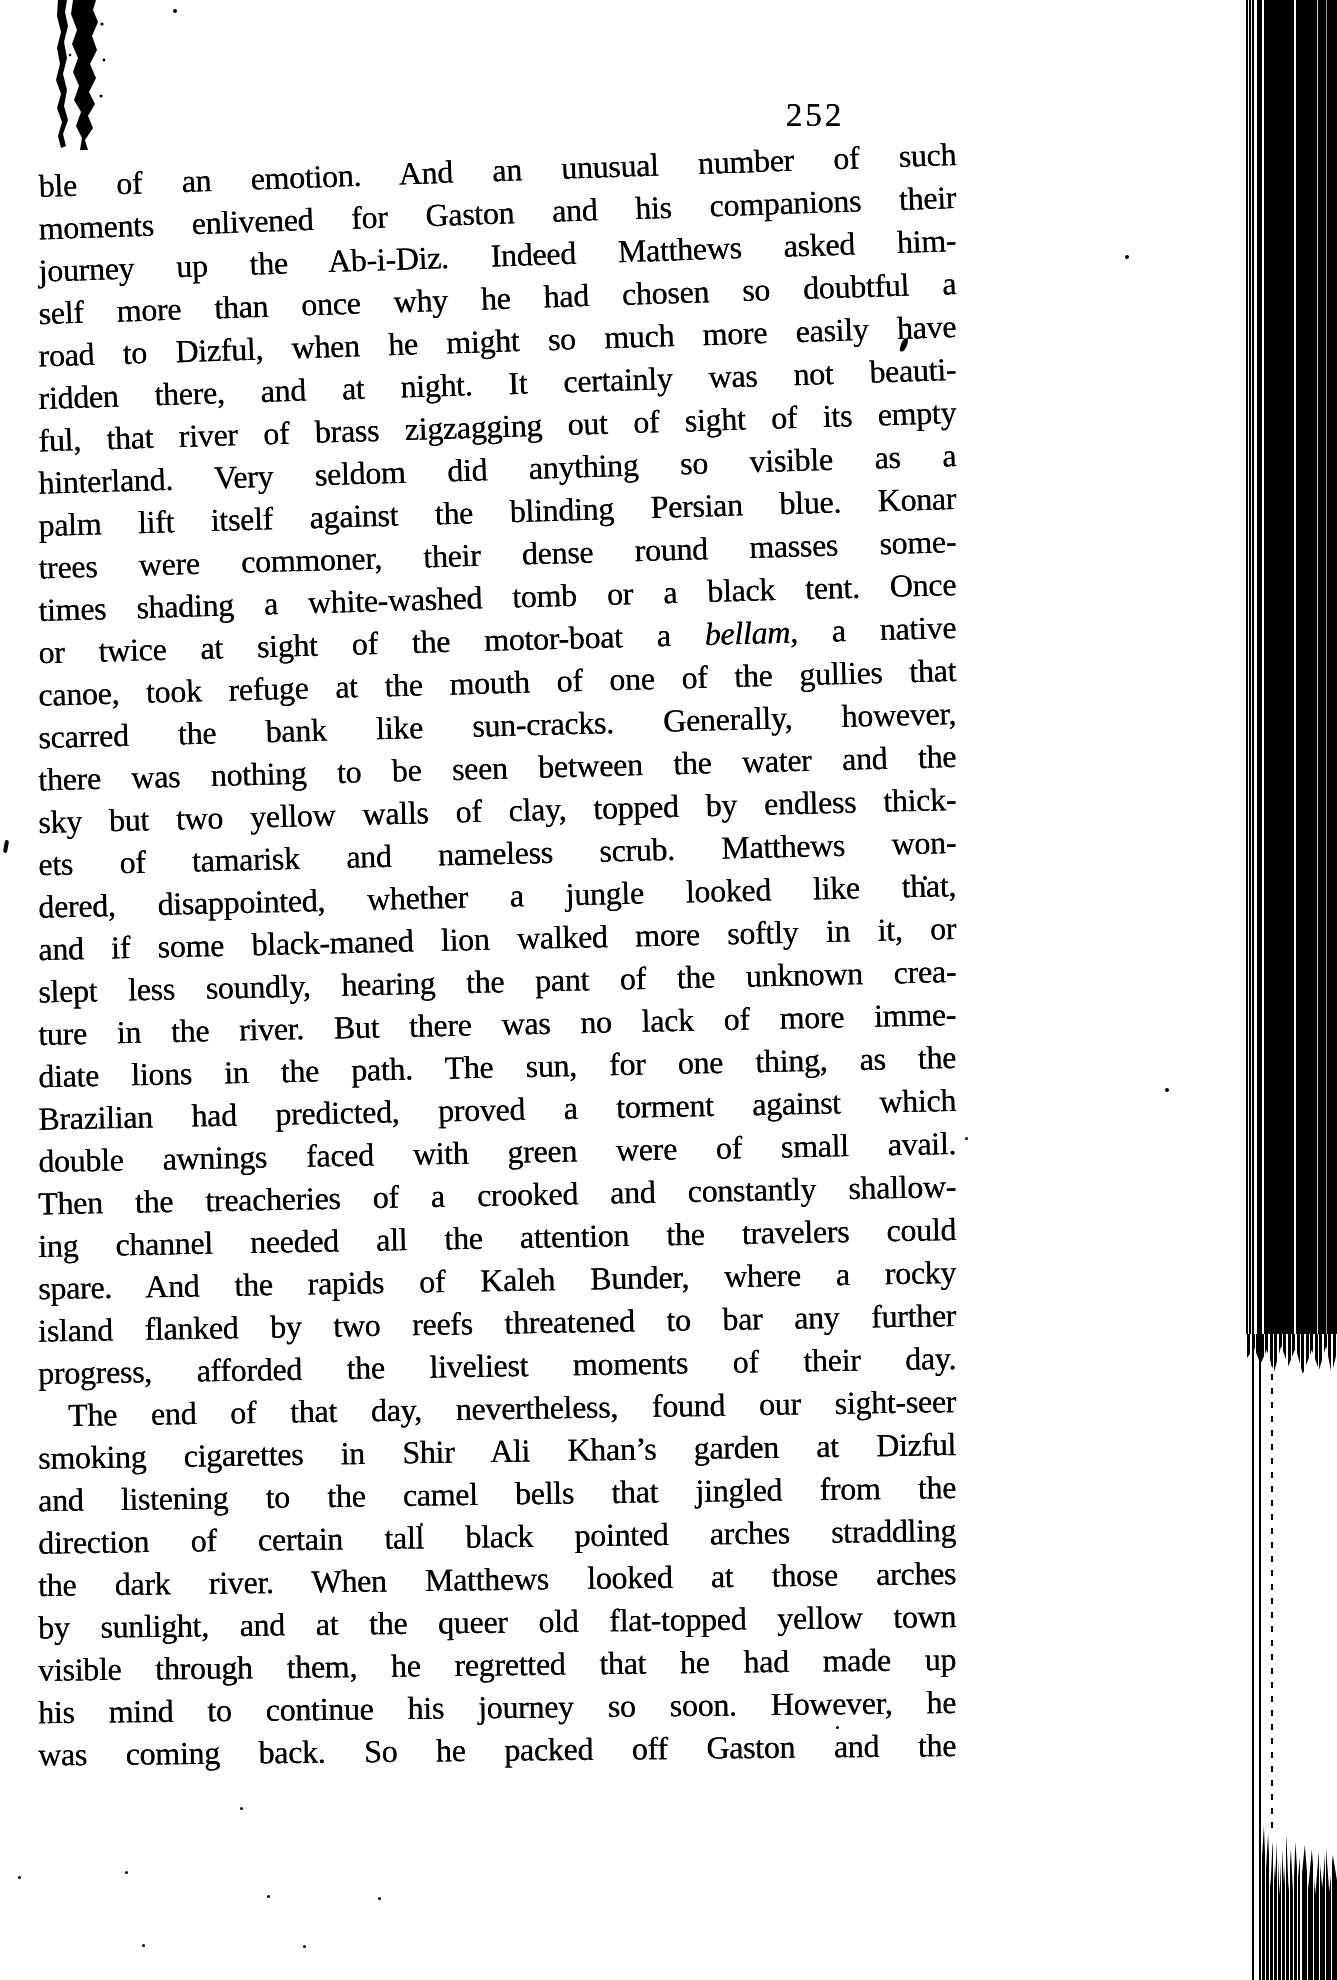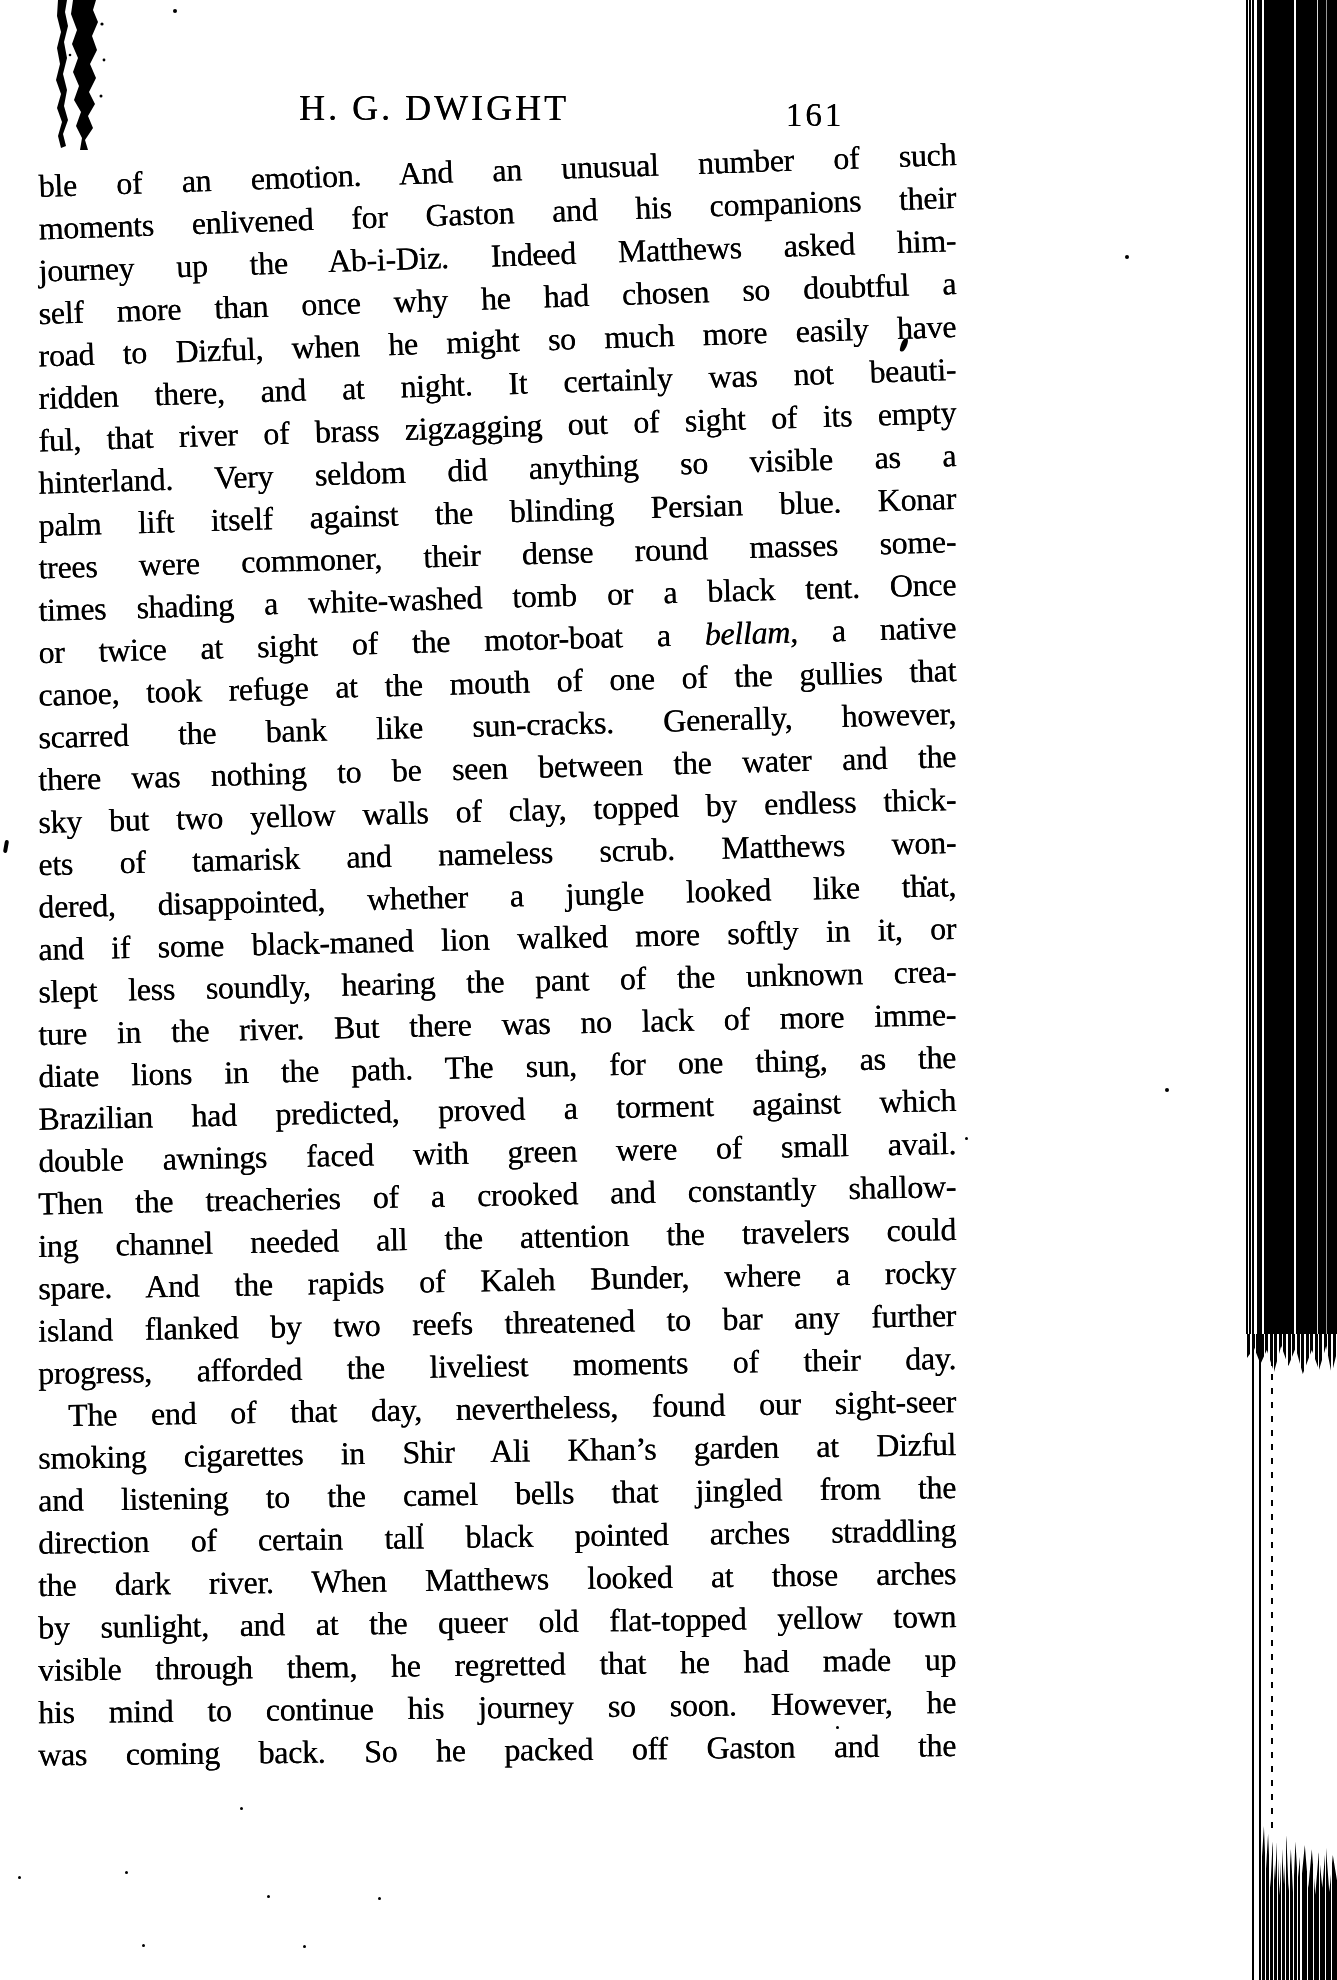--- a/index.html
+++ b/index.html
@@ -71,22 +71,21 @@
       L14,120 L9,134 L12,146 L7,148 L4,136 L8,122 L3,108 L7,94 L2,80 L6,64 L3,48 L7,32 L3,16 Z"></path>
     <path fill="#000" d="M19,0 L42,0 L39,10 L44,22 L38,36 L43,50 L36,64 L42,78 L35,92
       L41,104 L34,116 L39,128 L31,140 L34,150 L26,150 L28,138 L22,126 L27,112 L20,100
       L25,86 L19,72 L24,58 L18,44 L23,30 L17,14 Z"></path>
     <circle fill="#000" cx="48" cy="24" r="1.6"></circle>
     <circle fill="#000" cx="50" cy="60" r="1.4"></circle>
     <circle fill="#000" cx="47" cy="96" r="1.5"></circle>
     <circle fill="#000" cx="16" cy="55" r="1.3"></circle>
   </svg>
 
-  <div class="running-header">H. G. DWIGHT</div>
-  <div class="page-number">161</div>
+  <div class="page-number">252</div>
 
   <div class="textblock" id="textblock">
       <div class="tline" style="transform: rotate(-2deg);"><span>ble of an emotion.  And an unusual number of such</span></div>
       <div class="tline" style="transform: rotate(-1.962deg);"><span>moments enlivened for Gaston and his companions their</span></div>
       <div class="tline" style="transform: rotate(-1.924deg);"><span>journey up the Ab-i-Diz.  Indeed Matthews asked him-</span></div>
       <div class="tline" style="transform: rotate(-1.886deg);"><span>self more than once why he had chosen so doubtful a</span></div>
       <div class="tline" style="transform: rotate(-1.849deg);"><span>road to Dizful, when he might so much more easily have</span></div>
       <div class="tline" style="transform: rotate(-1.811deg);"><span>ridden there, and at night.  It certainly was not beauti-</span></div>
       <div class="tline" style="transform: rotate(-1.773deg);"><span>ful, that river of brass zigzagging out of sight of its empty</span></div>
       <div class="tline" style="transform: rotate(-1.735deg);"><span>hinterland.  Very seldom did anything so visible as a</span></div>

